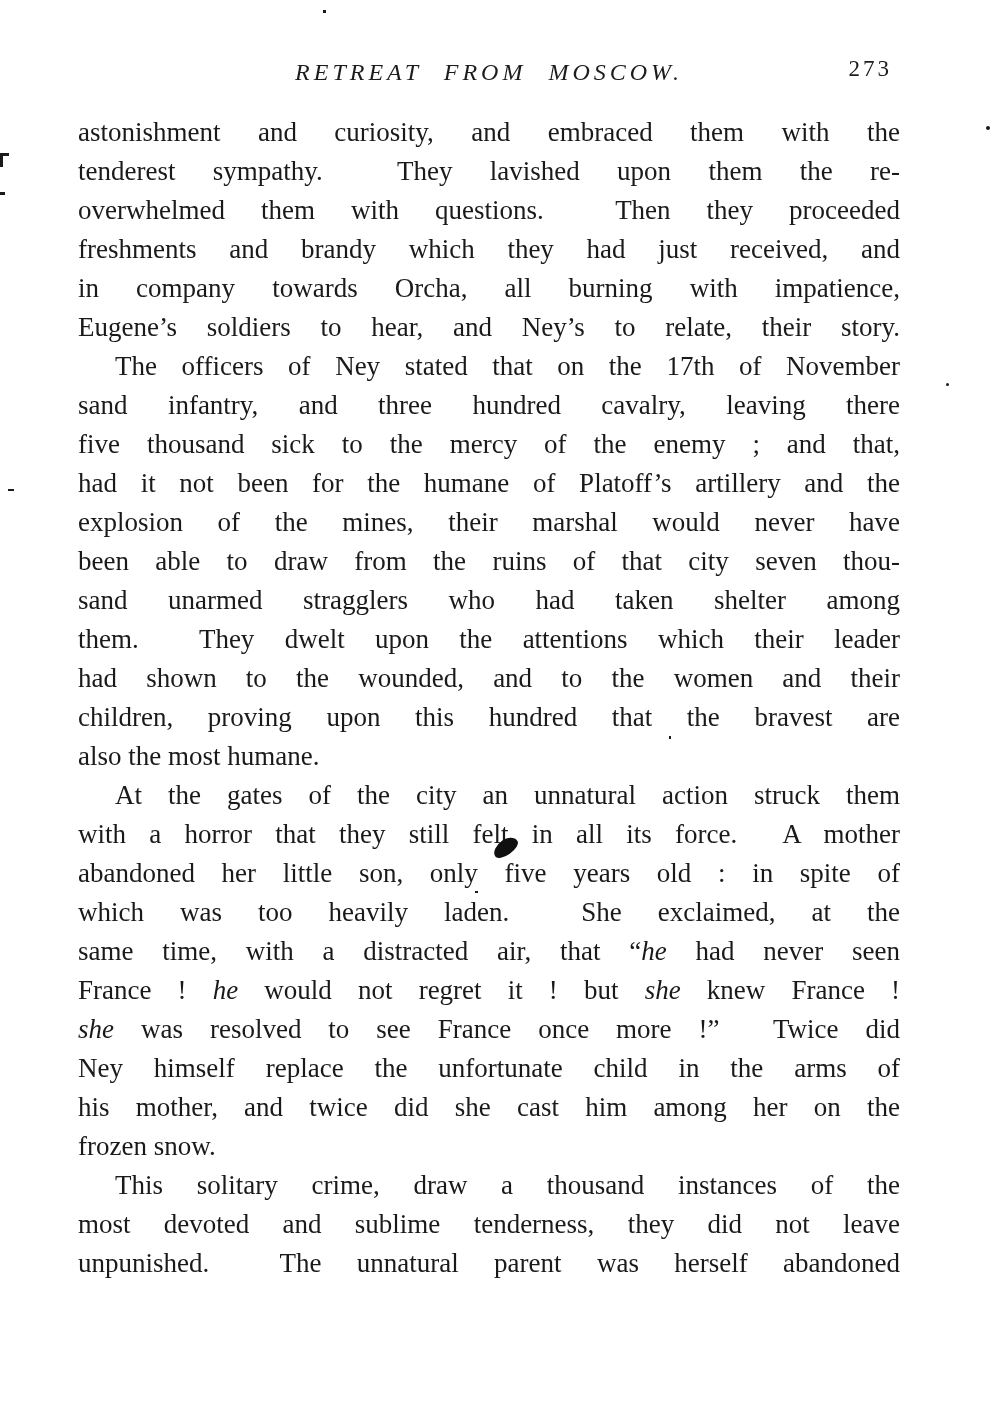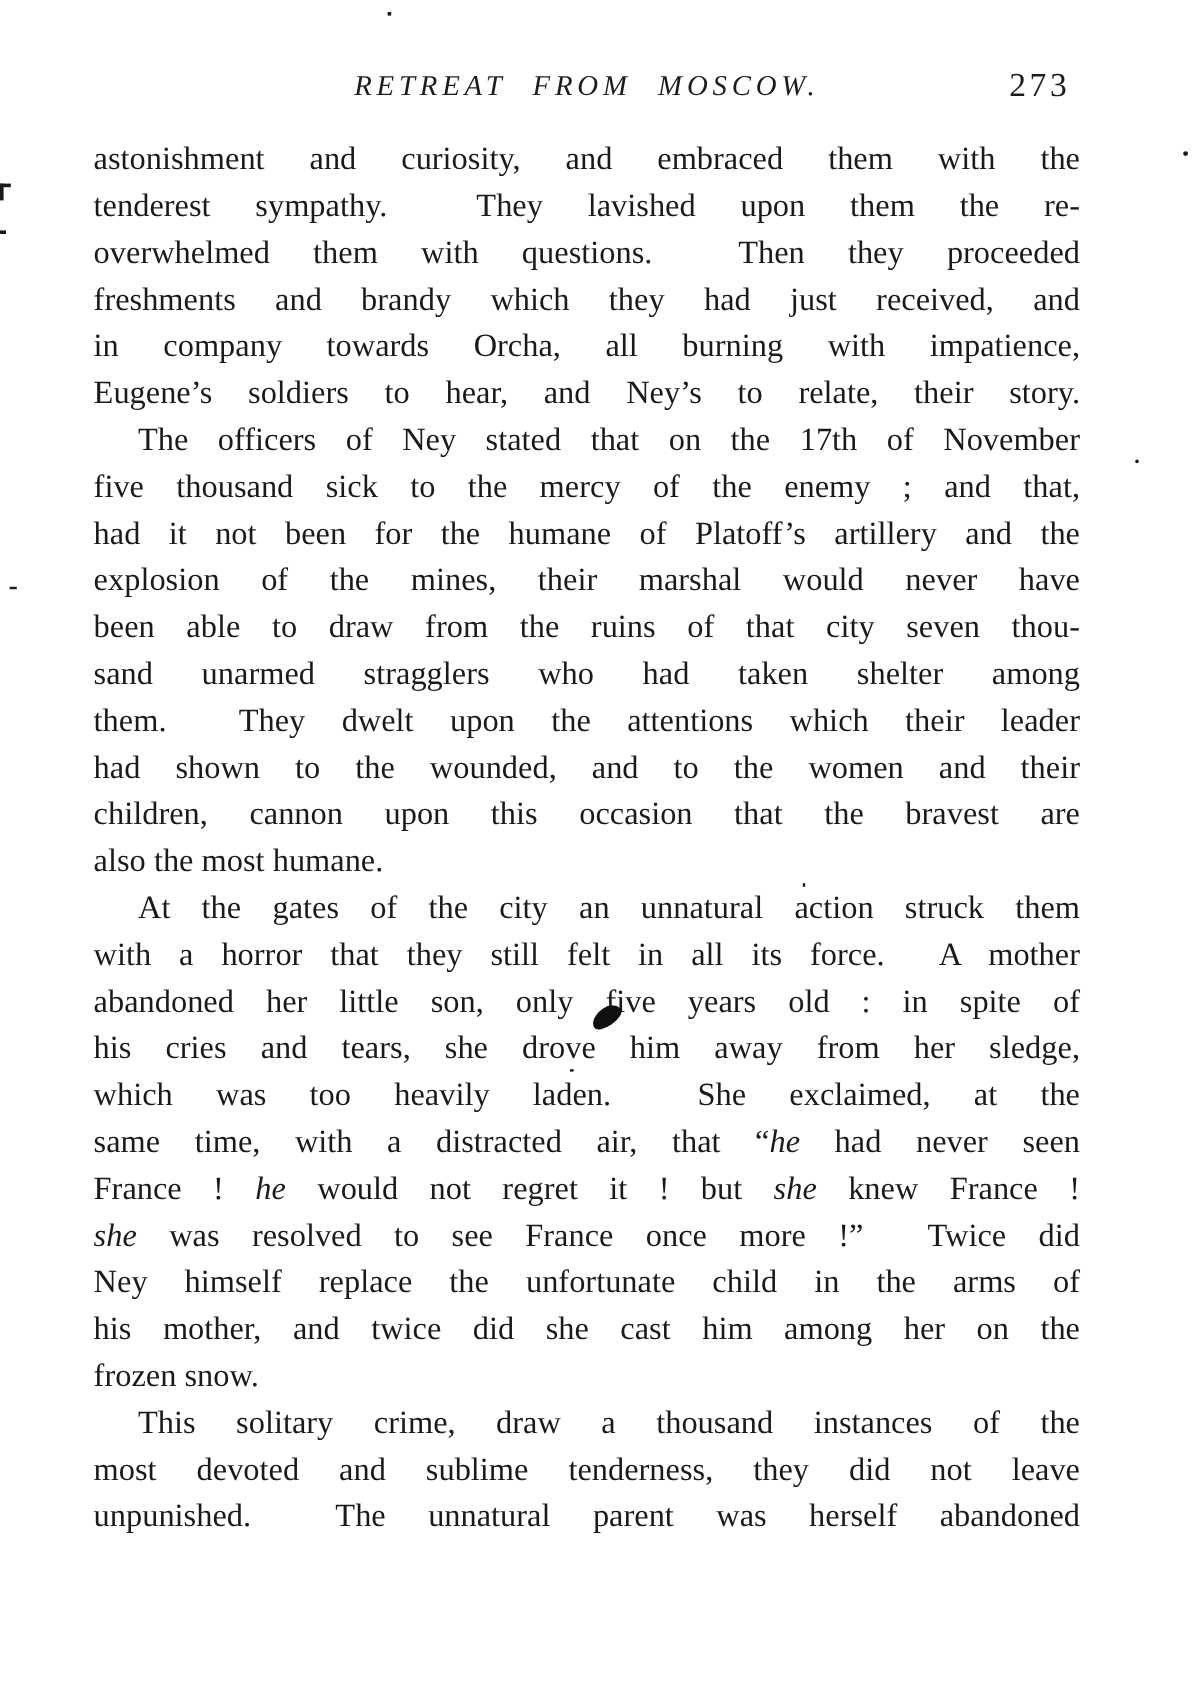--- a/index.html
+++ b/index.html
@@ -22,21 +22,21 @@
     font-size: 24px;
     letter-spacing: 4px;
     word-spacing: 12px;
     color: #1c1c1c;
   }
   .page-num {
     position: absolute;
     right: 8px;
     top: -3px;
     font-style: normal;
-    font-size: 28px;
+    font-size: 23px;
     letter-spacing: 3px;
     word-spacing: normal;
   }
   .text-block {
     position: absolute;
     top: 113px;
     left: 78px;
     width: 822px;
     font-size: 27px;
     line-height: 39px;
@@ -83,35 +83,35 @@
       <div class="para">
         <div class="line j"><span>astonishment and curiosity, and embraced them with the</span></div>
         <div class="line j"><span>tenderest sympathy.&nbsp; They lavished upon them the re-</span></div>
         <div class="line j"><span>overwhelmed them with questions.&nbsp; Then they proceeded</span></div>
         <div class="line j"><span>freshments and brandy which they had just received, and</span></div>
         <div class="line j"><span>in company towards Orcha, all burning with impatience,</span></div>
         <div class="line j"><span>Eugene’s soldiers to hear, and Ney’s to relate, their story.</span></div>
       </div>
       <div class="para">
         <div class="line j ind"><span>The officers of Ney stated that on the 17th of November</span></div>
+        <div class="line j"><span>sand infantry, and three hundred cavalry, leaving there</span></div>
         <div class="line j"><span>five thousand sick to the mercy of the enemy&nbsp;; and that,</span></div>
         <div class="line j"><span>had it not been for the humane of Platoff’s artillery and the</span></div>
         <div class="line j"><span>explosion of the mines, their marshal would never have</span></div>
         <div class="line j"><span>been able to draw from the ruins of that city seven thou-</span></div>
         <div class="line j"><span>sand unarmed stragglers who had taken shelter among</span></div>
         <div class="line j"><span>them.&nbsp; They dwelt upon the attentions which their leader</span></div>
         <div class="line j"><span>had shown to the wounded, and to the women and their</span></div>
-        <div class="line j"><span>children, cannon upon this occasion that the bravest are</span></div>
+        <div class="line j"><span>children, proving upon this hundred that the bravest are</span></div>
         <div class="line"><span>also the most humane.</span></div>
       </div>
       <div class="para">
         <div class="line j ind"><span>At the gates of the city an unnatural action struck them</span></div>
         <div class="line j"><span>with a horror that they still felt in all its force.&nbsp; A mother</span></div>
         <div class="line j"><span>abandoned her little son, only five years old&nbsp;: in spite of</span></div>
-        <div class="line j"><span>his cries and tears, she drove him away from her sledge,</span></div>
         <div class="line j"><span>which was too heavily laden.&nbsp; She exclaimed, at the</span></div>
         <div class="line j"><span>same time, with a distracted air, that “</span><i>he</i><span> had never seen</span></div>
         <div class="line j"><span>France&nbsp;! </span><i>he</i><span> would not regret it&nbsp;! but </span><i>she</i><span> knew France&nbsp;!</span></div>
         <div class="line j"><i>she</i><span> was resolved to see France once more&nbsp;!”&nbsp; Twice did</span></div>
         <div class="line j"><span>Ney himself replace the unfortunate child in the arms of</span></div>
         <div class="line j"><span>his mother, and twice did she cast him among her on the</span></div>
         <div class="line"><span>frozen snow.</span></div>
       </div>
       <div class="para">
         <div class="line j ind"><span>This solitary crime, draw a thousand instances of the</span></div>

